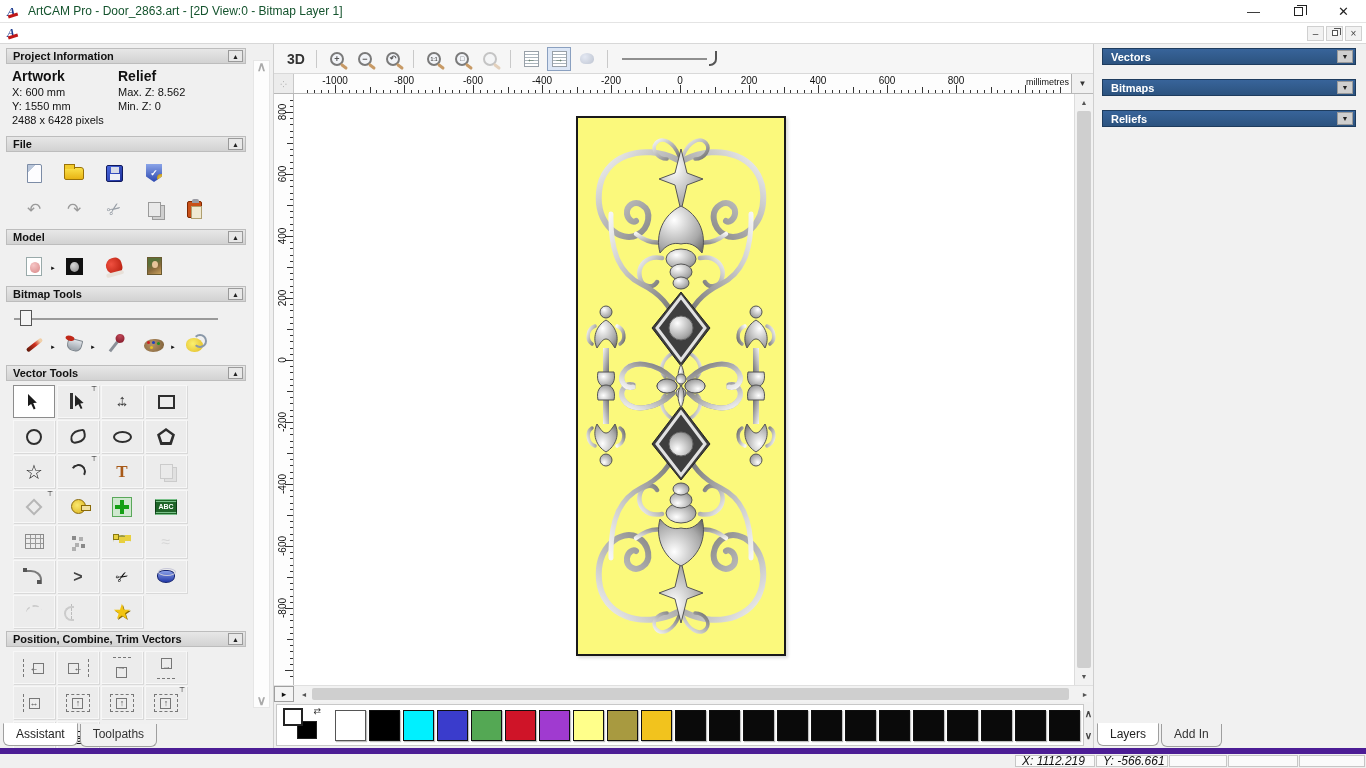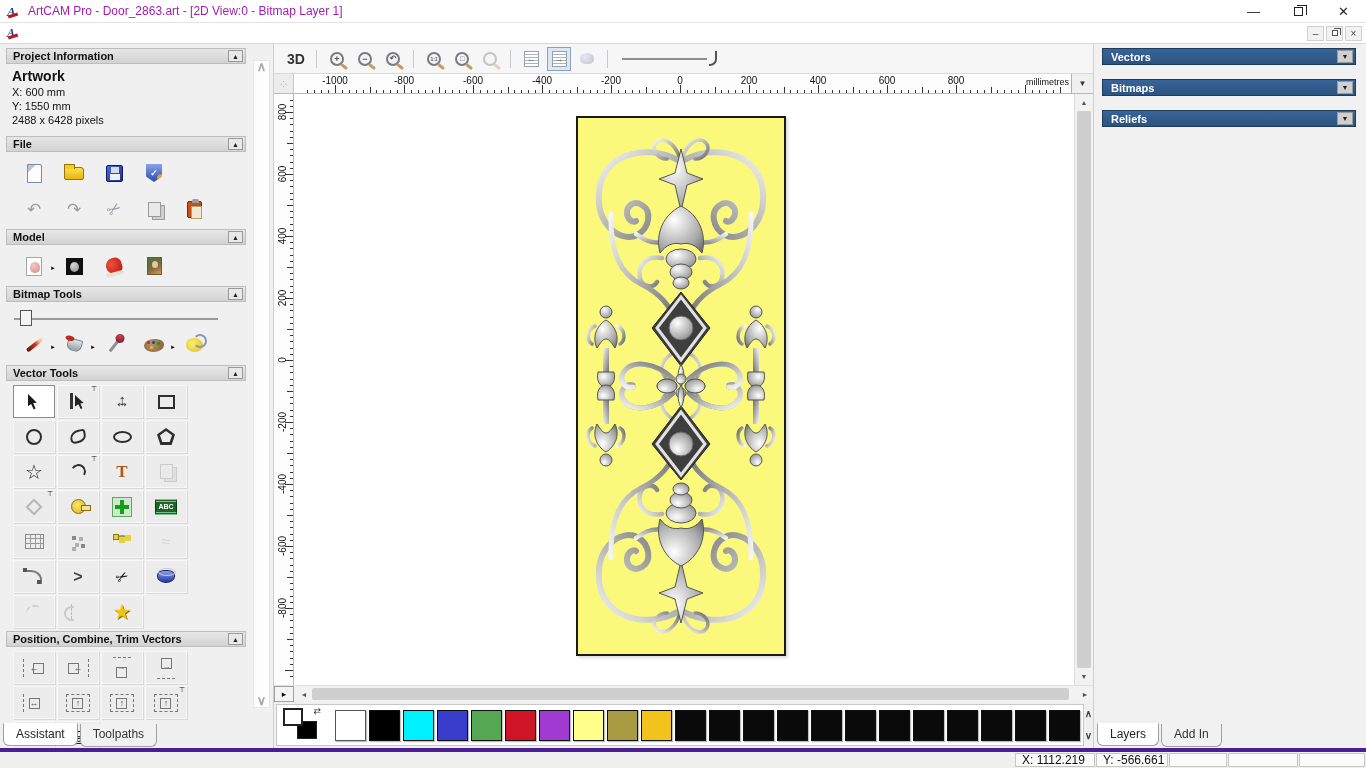--- a/index.html
+++ b/index.html
@@ -3,21 +3,21 @@
 <meta charset="utf-8">
 <style>
   * { margin:0; padding:0; box-sizing:border-box; user-select:none; }
   html,body { width:1366px; height:768px; overflow:hidden; font-family:"Liberation Sans",sans-serif; background:#f0f0f0; cursor:default; }
   #app { width:1366px; height:768px; display:flex; flex-direction:column; background:#fff; }
 
   
   .titlebar { height:23px; background:#fff; display:flex; align-items:center; padding-left:7px; border-bottom:1px solid #e4e4e4; }
   .logo { width:15px; height:15px; position:relative; margin-right:6px; font:italic bold 13px "Liberation Serif",serif; color:#1d3c8f; }
   .logo::after { content:""; position:absolute; left:1px; bottom:2px; width:10px; height:3px; background:#c01818; transform:rotate(-18deg); }
-  .title-text { font-size:12px; color:#a21caf; }
+  .title-text { font-size:12px; color:#14532d; }
   .win-ctrls { margin-left:auto; display:flex; height:100%; }
   .wbtn { width:45px; height:100%; display:flex; align-items:center; justify-content:center; font-size:13px; color:#222; }
   .wbtn .rest { width:9px; height:9px; border:1px solid #222; position:relative; background:#fff; }
   .wbtn .rest::before { content:""; position:absolute; left:2px; top:-3px; width:9px; height:9px; border:1px solid #222; border-left:none; border-bottom:none; }
 
   
   .menubar { height:21px; background:#fff; display:flex; align-items:center; padding-left:7px; border-bottom:1px solid #d8d8d8; }
   .menubar .logo { width:14px; height:14px; font-size:12px; }
   .mi { padding:2px 9px; font-size:12px; color:#111; }
   .mdi-ctrls { margin-left:auto; display:flex; gap:2px; padding-right:4px; }
@@ -121,21 +121,21 @@
   .pal-scroll { width:20px; height:42px; display:flex; flex-direction:column; align-items:center; justify-content:space-between; padding:4px 0; }
   .pal-scroll .chev { color:#444; font-size:10px; }
 
   
   .right-panel { width:273px; background:#f1f1f1; border-left:1px solid #cfcfcf; position:relative; padding:4px 10px 0 8px; }
   .rp-h { height:17px; background:linear-gradient(#38649a,#2c537f); border:1px solid #1e3c5e; display:flex; align-items:center; padding:0 2px 0 8px; margin-bottom:14px; }
   .rp-h .t { flex:1; font-size:11px; font-weight:bold; color:#fff; }
   .rp-btn { width:16px; height:13px; background:#cfcfcf; border:1px solid #9a9a9a; font-size:7px; color:#222; display:flex; align-items:center; justify-content:center; }
 
   
-  .statusbar { height:20px; background:#f0f0f0; border-top:4px solid #4c1d95; display:flex; align-items:stretch; font-size:12px; color:#111; }
+  .statusbar { height:20px; background:#f0f0f0; border-top:6px solid #4c1d95; display:flex; align-items:stretch; font-size:12px; color:#111;font-style:italic; }
   .sb-cell { border:1px solid #c6c6c6; background:#fafafa; margin:1px 1px 1px 0; padding:0 6px; display:flex; align-items:center; white-space:nowrap; }
   .sb-fill { flex:1; border:none; background:none; }
 
   
   .ti { display:flex; align-items:center; justify-content:center; font-size:14px; color:#333; }
   .ic-glyph { font-size:17px; color:#9a9a9a; }
   .g-cut { transform:rotate(-35deg); color:#9aa0a8; }
   .g-star { color:#222; font-size:20px; }
   .g-chev { font:bold 16px "Liberation Sans",sans-serif; color:#444; }
   .g-staryellow { color:#f2c410; font-size:21px; text-shadow:1px 1px 0 #8a6a00; }
@@ -252,20 +252,25 @@
         <div class="sec-h">
           <span class="t">Project Information</span>
           <span class="colbtn">▲</span>
         </div>
         <div class="info">
           <div class="c1">
             <div><b>Artwork</b></div>
             <div>X: 600 mm</div>
             <div>Y: 1550 mm</div>
             <div>2488 x 6428 pixels</div>
+          </div>
+          <div class="c2">
+            <div><b>Relief</b></div>
+            <div>Max. Z: 8.562</div>
+            <div>Min. Z: 0</div>
           </div>
         </div>
 
         <div class="sec-h">
           <span class="t">File</span>
           <span class="colbtn">▲</span>
         </div>
         <div class="iconrow">
             <span class="tool">
               <span class="ti ic-page"></span>

